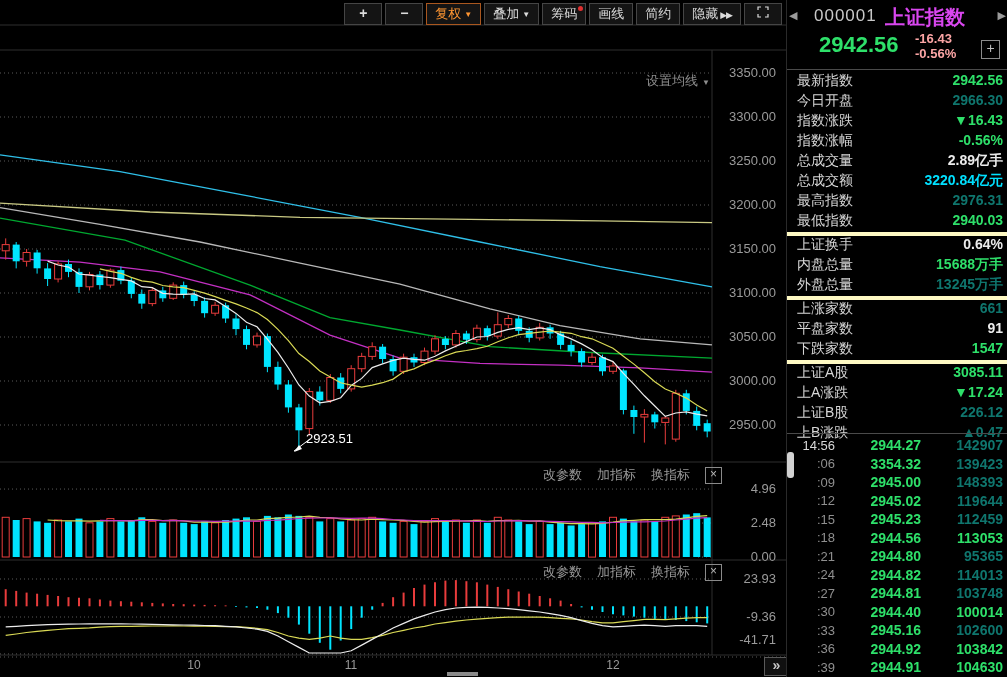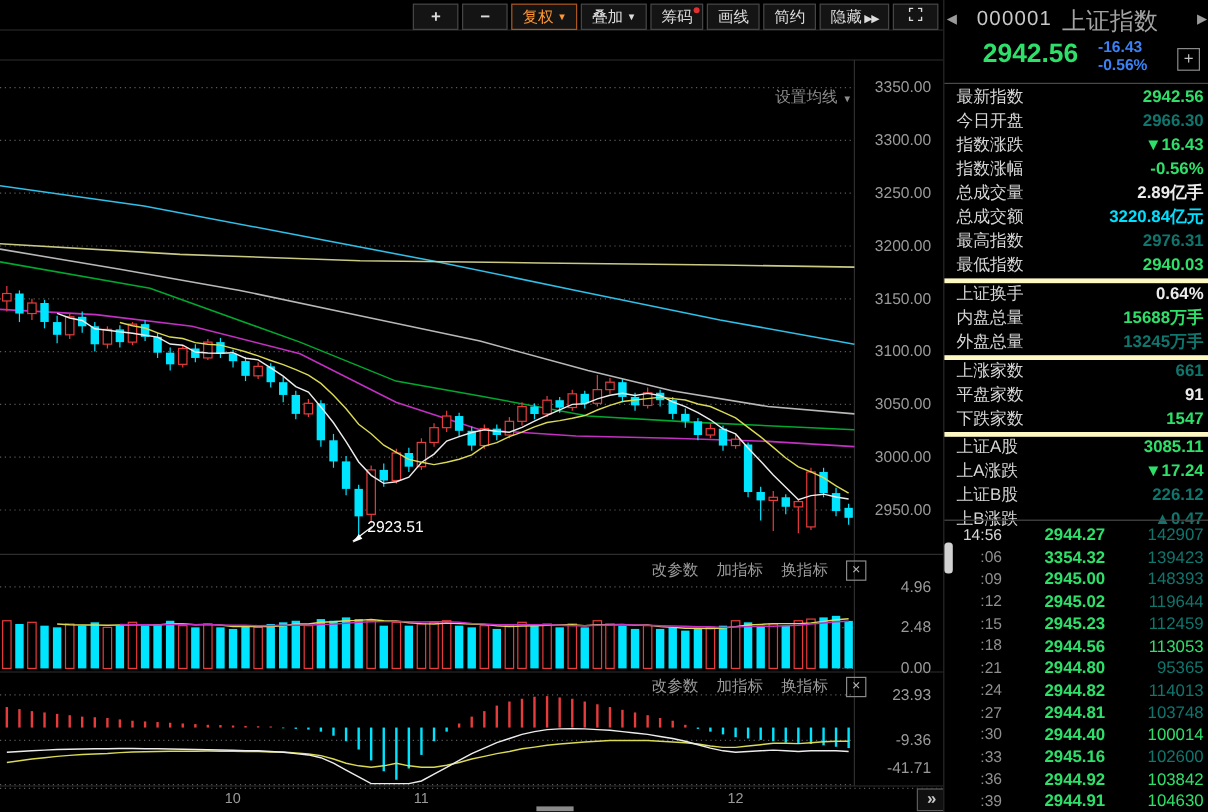--- a/index.html
+++ b/index.html
@@ -26,38 +26,38 @@
   .expand-btn{position:absolute;left:764px;top:657px;width:23px;height:17px;border:1px solid #5a5a5a;
     color:#c8c8c8;font-size:14px;font-weight:bold;line-height:15px;text-align:center;background:#101010;}
   .hscroll-thumb{position:absolute;left:447px;top:672px;width:31px;height:4px;background:#8a8a8a;}
   
   .right-panel{position:absolute;left:786px;top:0;width:221px;height:677px;background:#000;border-left:1px solid #2a2a2a;}
   .rp-header{position:absolute;top:4px;left:0;right:0;height:24px;}
   .rp-nav{position:absolute;top:5px;font-size:11px;color:#9a9a9a;}
   .rp-nav.prev{left:2px;}
   .rp-nav.next{right:2px;}
   .rp-code{position:absolute;left:27px;top:2px;font-size:17px;color:#c8c8c8;letter-spacing:1px;}
-  .rp-name{position:absolute;left:98px;top:0;font-size:20px;font-weight:normal;color:#a3a3a3;text-align:center;}
+  .rp-name{position:absolute;left:98px;top:0;font-size:20px;font-weight:bold;color:#d946ef;text-align:center;}
   .rp-price{position:absolute;left:32px;top:32px;font-size:22px;font-weight:bold;color:#2ee06a;}
-  .rp-chg{position:absolute;left:128px;top:31px;font-size:13px;font-weight:bold;color:#3b82f6;line-height:15px;}
+  .rp-chg{position:absolute;left:128px;top:31px;font-size:13px;font-weight:bold;color:#fca5a5;line-height:15px;}
   .rp-plus{position:absolute;right:8px;top:40px;width:17px;height:17px;border:1px solid #8a8a8a;color:#c0c0c0;
     font-size:14px;line-height:15px;text-align:center;}
   .rp-divider{position:absolute;left:0;right:0;top:69px;border-top:1px solid #4a4a4a;}
   .stats{position:absolute;top:72px;left:0;right:0;}
   .stat-row{height:20px;display:flex;justify-content:space-between;align-items:flex-start;padding:0 5px 0 10px;}
   .stat-row.sep{border-top:4px solid #fef9c3;}
   .stat-row .lbl{color:#d6d6d6;font-size:14px;}
   .stat-row .val{font-size:14px;font-weight:bold;}
   .tick-divider{position:absolute;left:0;right:0;top:433px;border-top:1px solid #4a4a4a;}
   .ticks{position:absolute;top:436px;left:0;right:0;}
   .tick-row{height:18.5px;display:flex;align-items:center;padding:0 5px 0 0;}
   .tick-row .t{width:48px;text-align:right;color:#8f8f8f;font-size:13px;}
   .tick-row .t.bright{color:#d8d8d8;}
   .tick-row .p{width:86px;text-align:right;font-size:14px;font-weight:bold;color:#2ee06a;}
-  .tick-row .v{flex:1;text-align:right;font-size:14px;font-weight:normal;}
+  .tick-row .v{flex:1;text-align:right;font-size:14px;font-weight:bold;}
   .vscroll-thumb{position:absolute;left:0;top:452px;width:7px;height:26px;background:#d2d2d2;border-radius:3px;}
   .c-green{color:#2ee06a;}.c-red{color:#0f766e;}.c-white{color:#ececec;}.c-cyan{color:#00e0ff;}
 </style>
 </head>
 <body>
 
 <div class="app">
 
   <div class="chart-col">
     <svg id="chart-svg" xmlns="http://www.w3.org/2000/svg">

